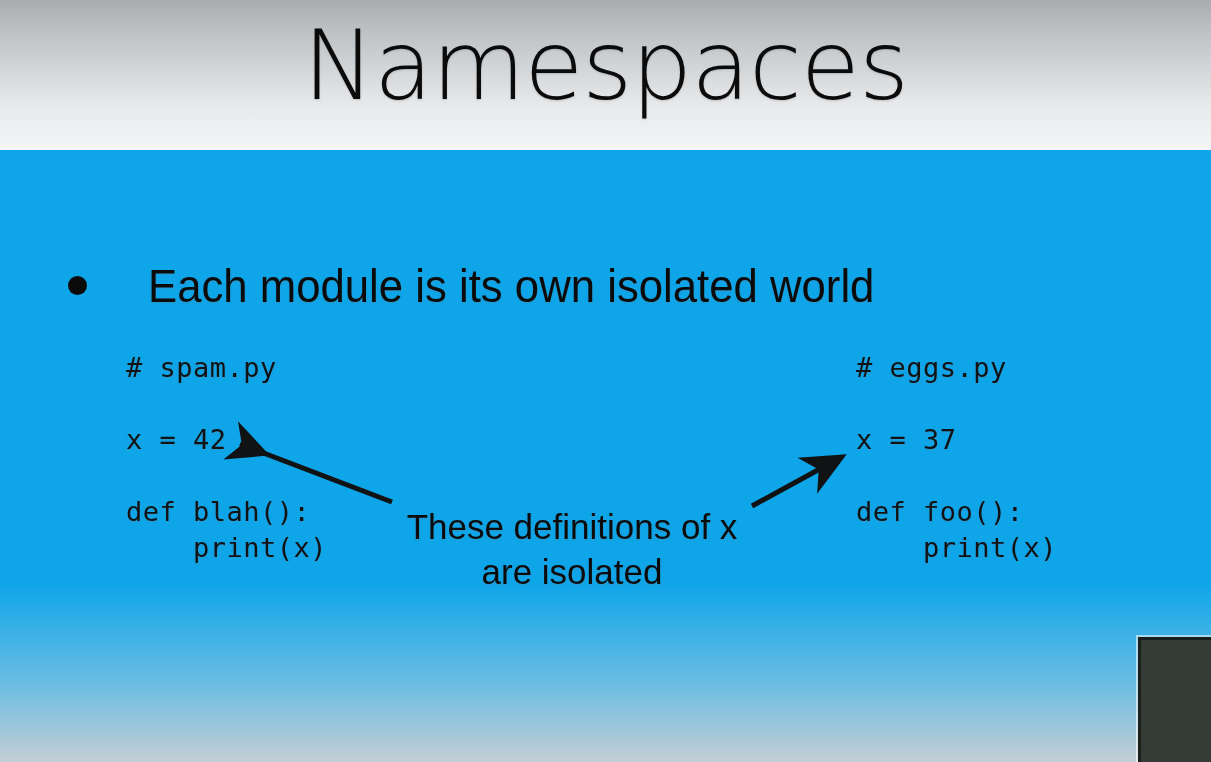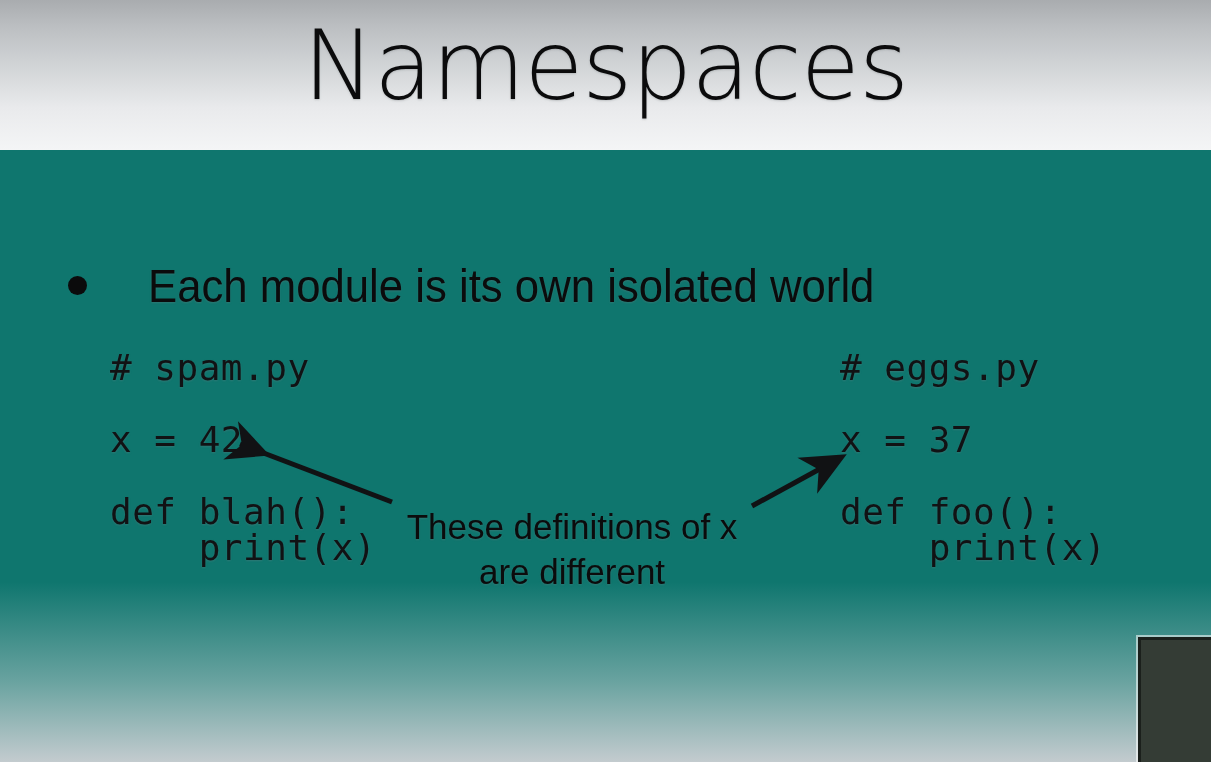--- a/index.html
+++ b/index.html
@@ -6,21 +6,21 @@
   html, body {
     margin: 0;
     padding: 0;
     background: #ffffff;
   }
   #slide {
     position: relative;
     width: 1211px;
     height: 762px;
     overflow: hidden;
-    background: #0f766e;
+    background: #0ea5e9;
     font-family: "Liberation Sans", sans-serif;
     -webkit-font-smoothing: antialiased;
   }
   
   .bg-top-shade {
     position: absolute;
     left: 0; top: 0;
     width: 1211px; height: 150px;
     background: linear-gradient(to bottom,
                 #a9acaf 0%,
@@ -81,26 +81,27 @@
     transform-origin: left center;
     text-shadow: 0 1px 2px rgba(120,125,130,0.30);
   }
   #bullet-1 { left: 68px; top: 262px; }
   #bullet-1 .btext { margin-left: 33px; }
 
   
   .code {
     position: absolute;
     font-family: "DejaVu Sans Mono", "Liberation Mono", monospace;
-    font-size: 36px;
+    font-size: 27px;
     line-height: 36px;
     color: #111214;
     white-space: pre;
     letter-spacing: 0.5px;
     text-shadow: 0 1px 2px rgba(125,130,135,0.28);
+    margin-left: 16px;
   }
   #code-left  { left: 110px; top: 350px; }
   #code-right { left: 840px; top: 350px; }
   .code .spacer { display: block; height: 36px; }
 
   
   .annotation {
     position: absolute;
     left: 396px;
     top: 498px;
@@ -158,21 +159,21 @@
 <span class="spacer"></span><span>def blah():</span>
 <span>    print(x)</span></div>
 
   <div class="code" id="code-right"><span># eggs.py</span>
 <span class="spacer"></span><span>x = 37</span>
 <span class="spacer"></span><span>def foo():</span>
 <span>    print(x)</span></div>
 
   <div class="annotation">
     <span class="line1">These definitions of x</span>
-    <span class="line2">are different</span>
+    <span class="line2">are isolated</span>
   </div>
 
   <svg class="arrows" viewBox="0 0 1211 762">
     <defs>
       <marker id="head-left" markerWidth="9" markerHeight="9" refX="7" refY="4.5" orient="auto" markerUnits="strokeWidth">
         <path d="M 9,0.4 L 0.6,4.5 L 9,8.6 L 6.6,4.5 Z" fill="#111214"></path>
       </marker>
       <marker id="head-right" markerWidth="9" markerHeight="9" refX="7" refY="4.5" orient="auto" markerUnits="strokeWidth">
         <path d="M 0,0.4 L 9,4.5 L 0,8.6 L 2.6,4.5 Z" fill="#111214"></path>
       </marker>

